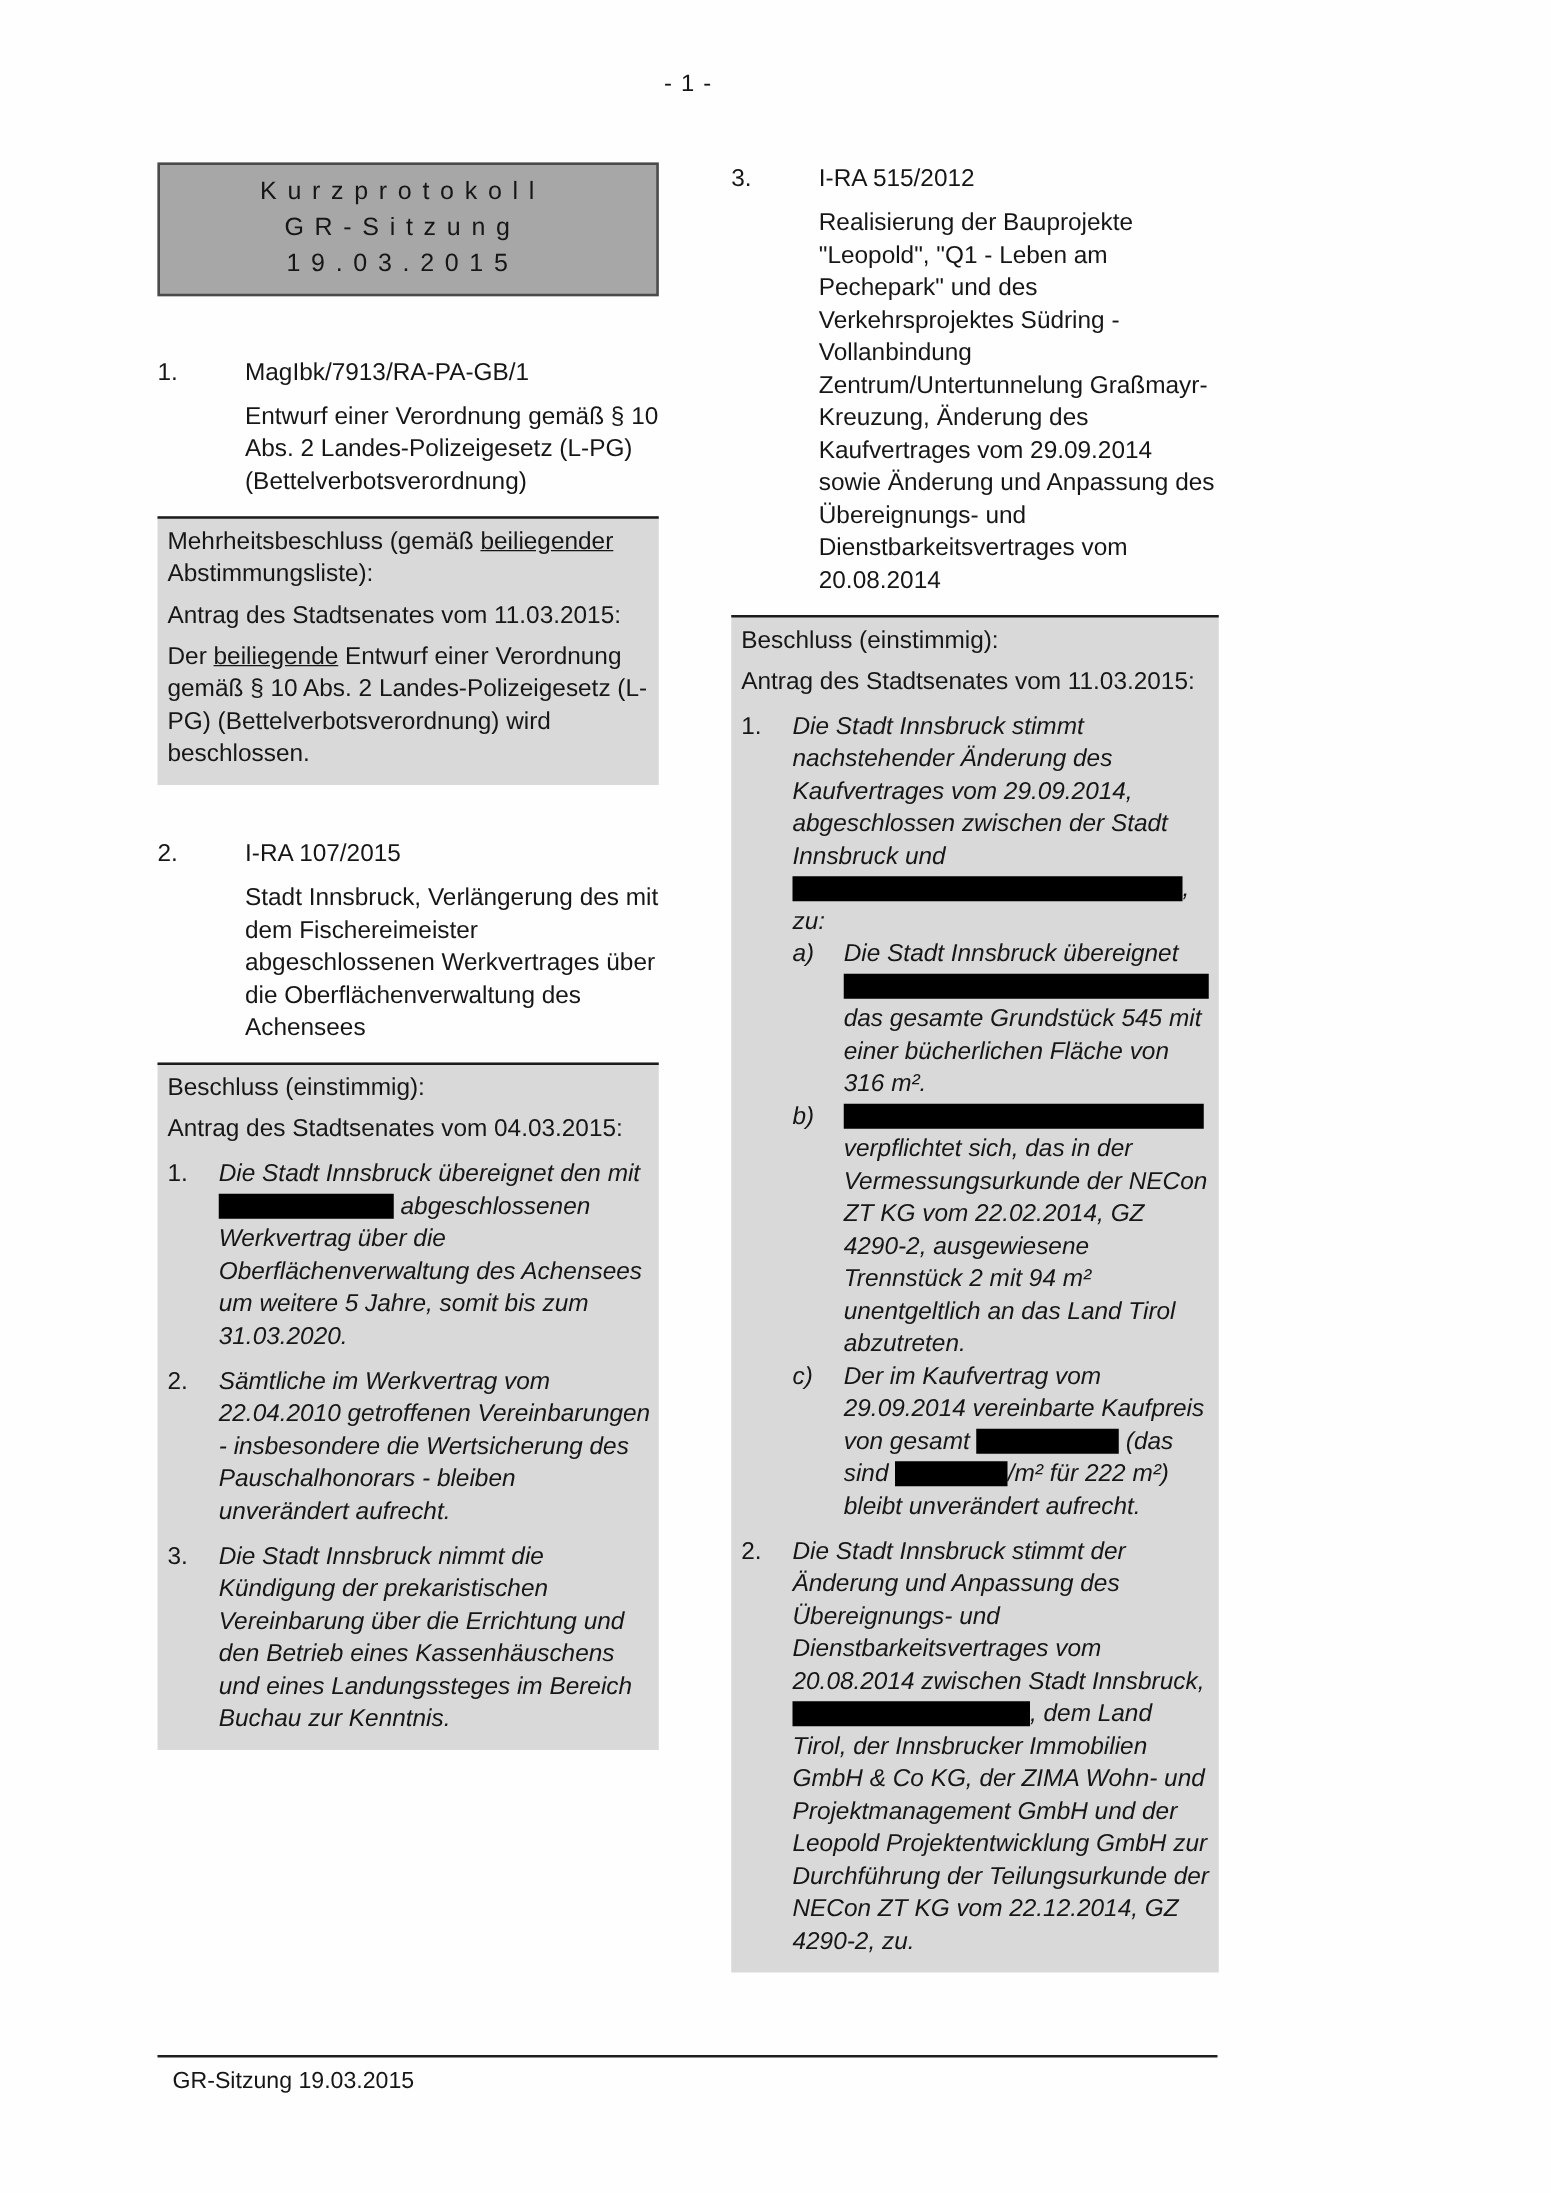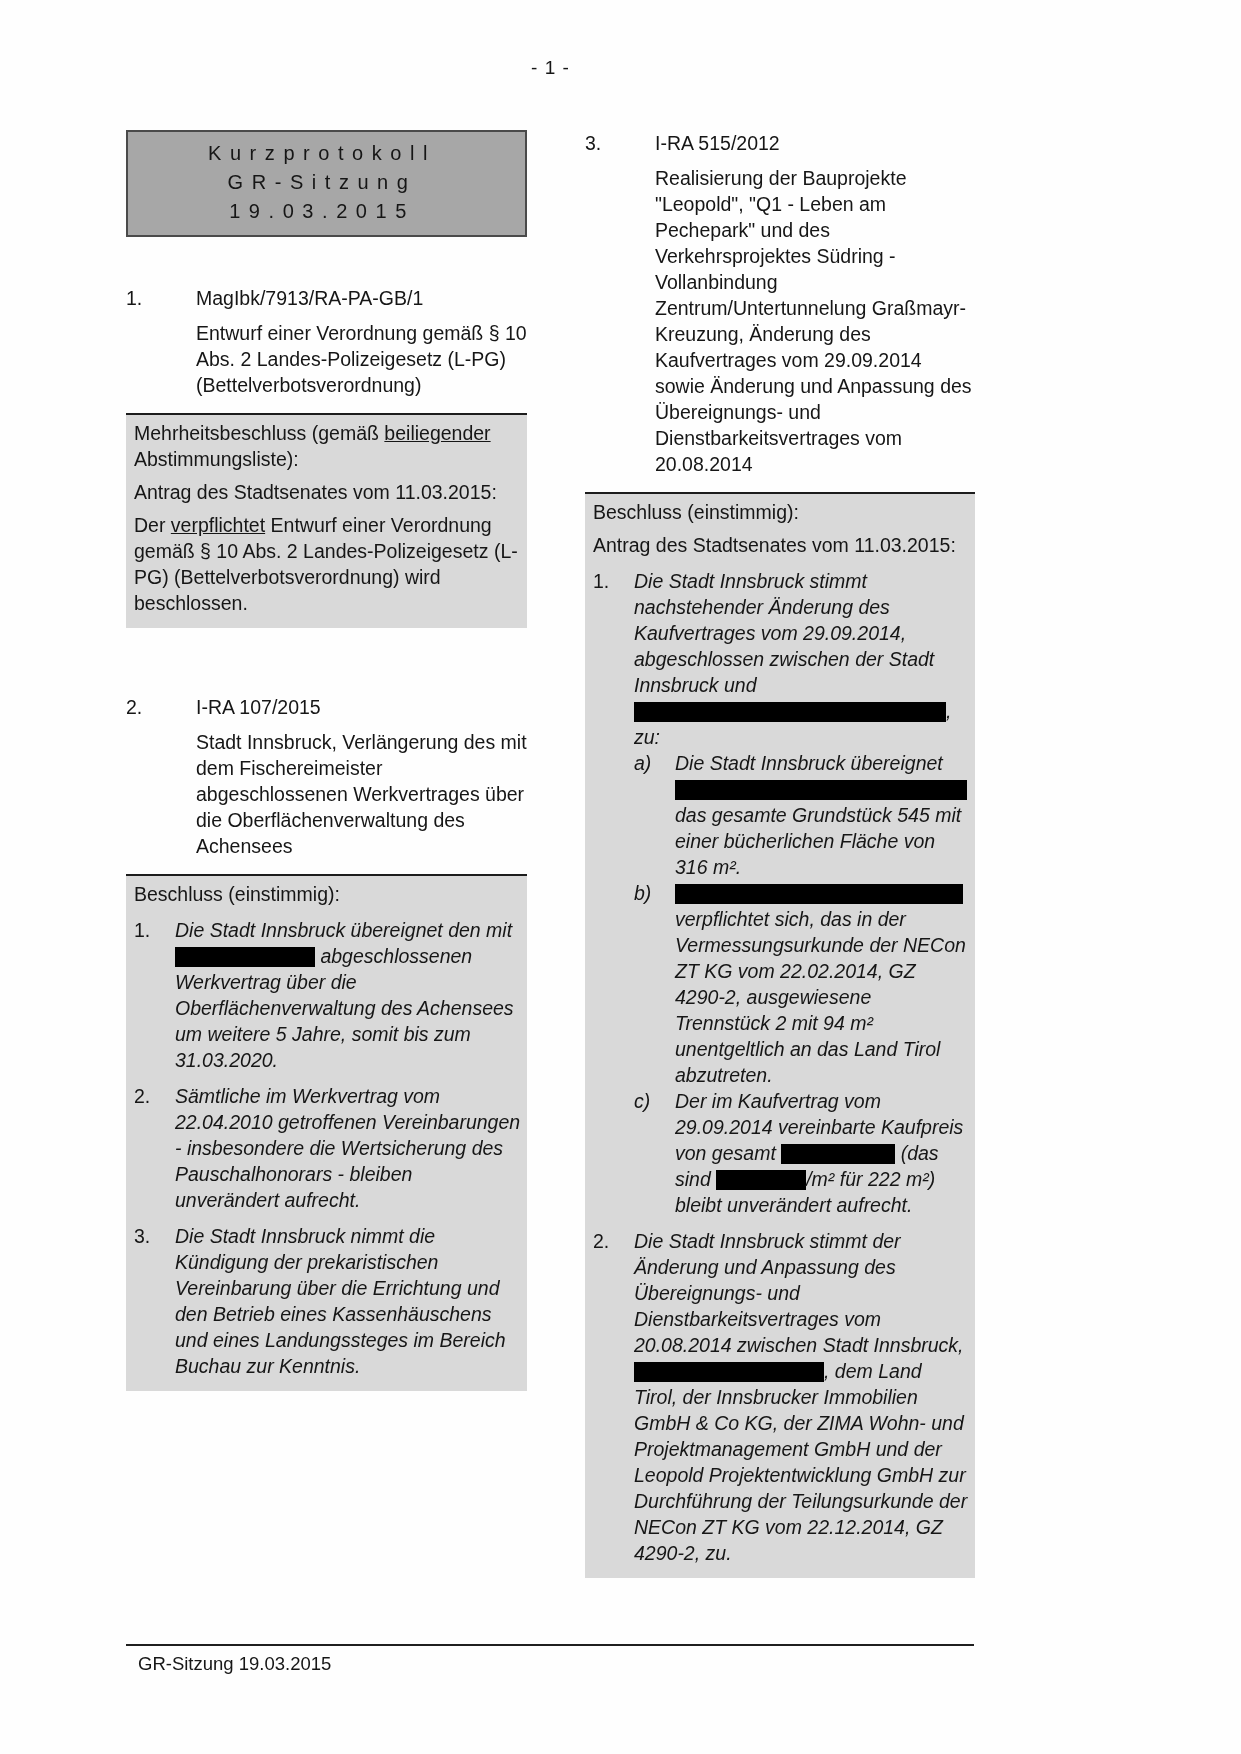--- a/index.html
+++ b/index.html
@@ -34,21 +34,21 @@
   .heading { display: flex; margin-bottom: 9px; }
   .h-num  { flex: 0 0 70px; }
   .h-code { flex: 1; }
 
   .subject { margin-left: 70px; margin-bottom: 15px; }
 
   .graybox {
     background: var(--block-bg, #d9d9d9);
     border-top: 2px solid #1c1c1c;
     padding: 5px 6px 12px 8px;
-    margin-bottom: 66px;
+    margin-bottom: 42px;
   }
   .gb-p { margin-bottom: 7px; }
   .gb-p:last-child { margin-bottom: 0; }
 
   .li { display: flex; margin-top: 10px; }
   .li-num { flex: 0 0 41px; }
   .li-body { flex: 1; min-width: 0; font-style: italic; }
   .li-body .li { margin-top: 0; }
 
   .u { text-decoration: underline; }
@@ -86,31 +86,32 @@
 
     <div class="heading">
       <div class="h-num">1.</div>
       <div class="h-code">MagIbk/7913/RA-PA-GB/1</div>
     </div>
     <div class="subject">Entwurf einer Verordnung gemäß § 10 Abs. 2 Landes-Polizeigesetz (L-PG) (Bettelverbotsverordnung)</div>
 
     <div class="graybox">
       <p class="gb-p"><span>Mehrheitsbeschluss (gemäß </span><span class="u">beiliegender</span><span> Abstimmungsliste):</span></p>
       <p class="gb-p">Antrag des Stadtsenates vom 11.03.2015:</p>
-      <p class="gb-p"><span>Der </span><span class="u">verpflichtet</span><span> Entwurf einer Verordnung gemäß § 10 Abs. 2 Landes-Polizeigesetz (L-PG) (Bettelverbotsverordnung) wird beschlossen.</span></p>
+      <p class="gb-p"><span>Der </span><span class="u">beiliegende</span><span> Entwurf einer Verordnung gemäß § 10 Abs. 2 Landes-Polizeigesetz (L-PG) (Bettelverbotsverordnung) wird beschlossen.</span></p>
     </div>
 
     <div class="heading">
       <div class="h-num">2.</div>
       <div class="h-code">I-RA 107/2015</div>
     </div>
     <div class="subject">Stadt Innsbruck, Verlängerung des mit dem Fischereimeister abgeschlossenen Werkvertrages über die Oberflächenverwaltung des Achensees</div>
 
     <div class="graybox">
       <p class="gb-p">Beschluss (einstimmig):</p>
+      <p class="gb-p">Antrag des Stadtsenates vom 04.03.2015:</p>
       <div class="gb-list">
           <div class="li">
             <div class="li-num">1.</div>
             <div class="li-body">
               <div class="li-text"><span>Die Stadt Innsbruck übereignet den mit </span><span class="redact" style="width: 140px;"></span><span> abgeschlossenen Werkvertrag über die Oberflächenverwaltung des Achensees um weitere 5 Jahre, somit bis zum 31.03.2020.</span></div>
             </div>
           </div>
           <div class="li">
             <div class="li-num">2.</div>
             <div class="li-body">

